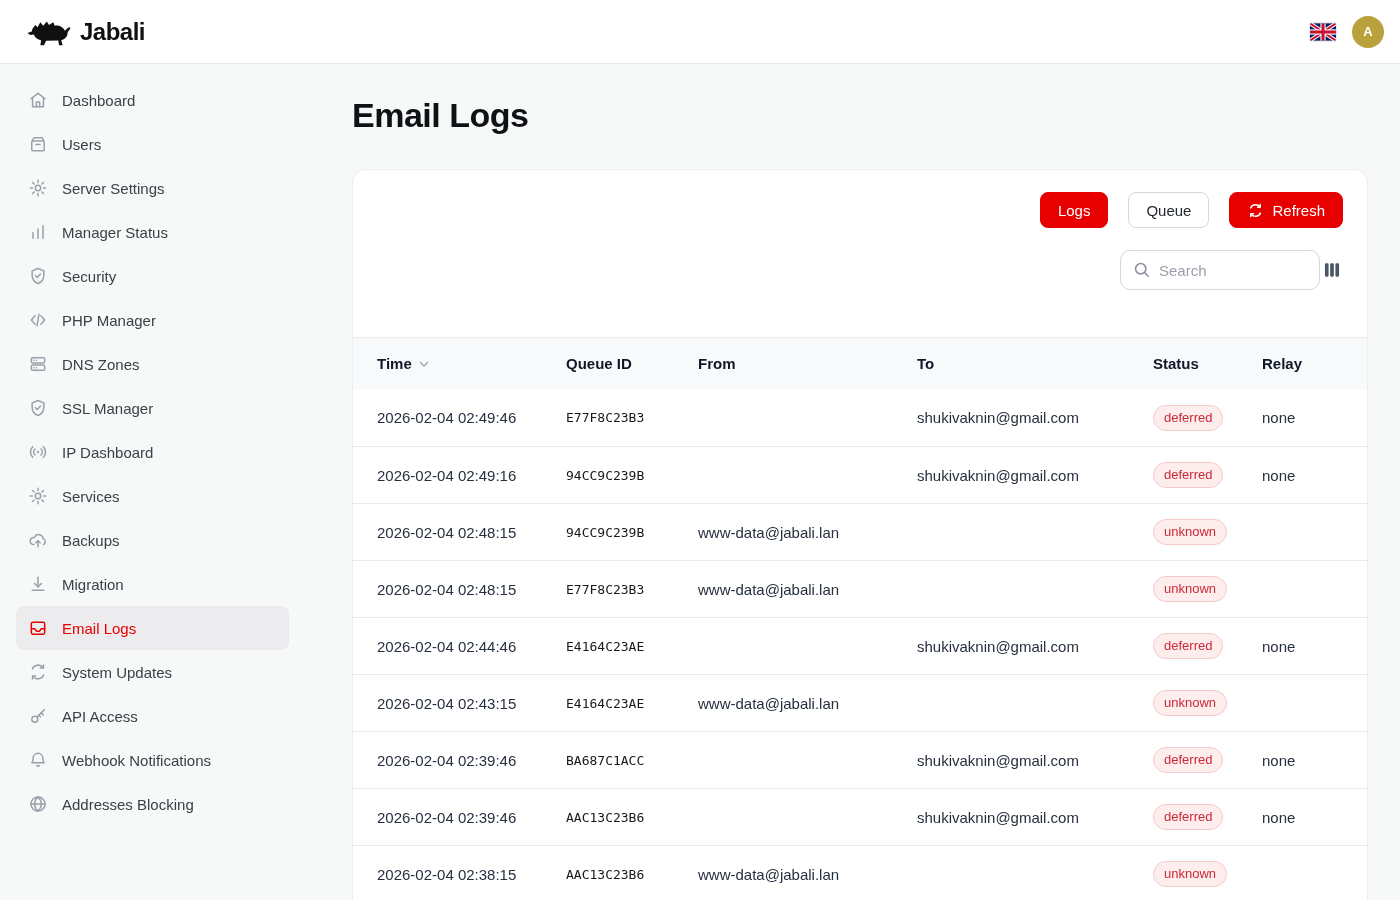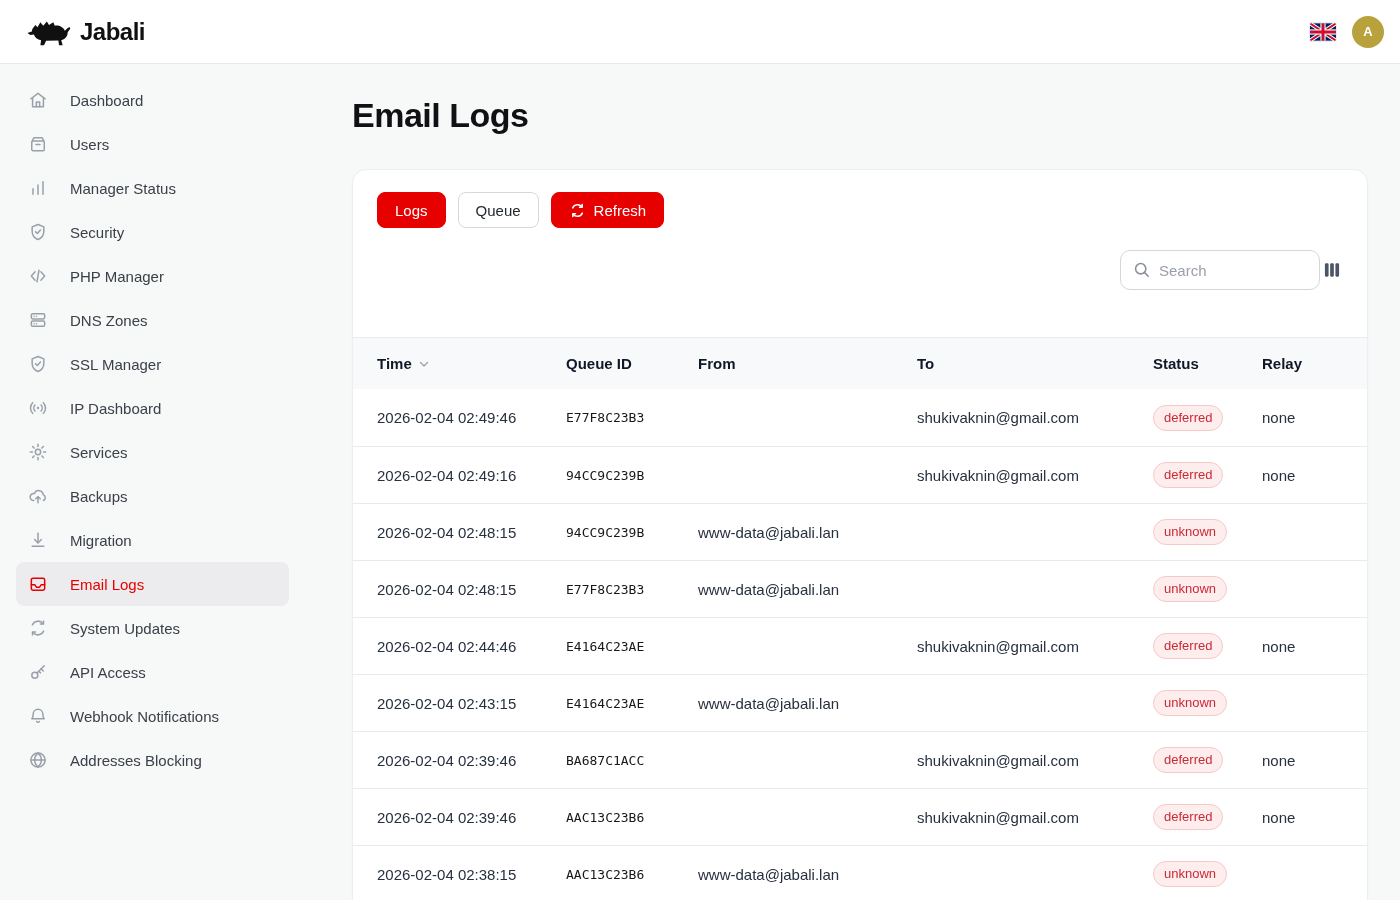--- a/index.html
+++ b/index.html
@@ -26,39 +26,39 @@
     background:var(--avatar-gold,#b9a13c); color:#fff;
     font-size:13px; font-weight:700;
     display:flex; align-items:center; justify-content:center; cursor:pointer;
   }
 
   
   .layout { display:flex; height:836px; }
   .sidebar { width:305px; flex:0 0 305px; padding-top:14px; }
   .nav-item {
     height:44px; margin:0 16px; border-radius:8px;
-    display:flex; align-items:center; gap:22px; padding-left:12px;
+    display:flex; align-items:center; gap:14px; padding-left:12px;
     font-size:15px; color:#3b4049; cursor:pointer;
   }
   .nav-item .nav-icon { width:20px; height:20px; color:#9aa0aa; display:flex; align-items:center; }
   .nav-item .nav-icon svg { width:20px; height:20px; }
   .nav-item.active { background:#ececee; color:var(--accent-red,#e60000); }
   .nav-item.active .nav-icon { color:var(--accent-red,#e60000); }
 
   .main { flex:1; padding:32px 32px 0 47px; }
   .page-title { font-size:34px; font-weight:700; color:#0f1115; letter-spacing:-0.5px; }
 
   
   .card {
     margin-top:34px; background:#fff; border:1px solid #eceef0; border-radius:14px;
     box-shadow:0 1px 2px rgba(16,24,40,.04);
     height:760px; overflow:hidden;
   }
   .card-toolbar {
-    display:flex; justify-content:flex-start; align-items:center; gap:12px;
+    display:flex; justify-content:flex-end; align-items:center; gap:20px;
     padding:22px 24px 18px 24px;
   }
   .btn {
     height:36px; border-radius:8px; padding:0 17px;
     font-size:15px; font-family:inherit; cursor:pointer;
     display:inline-flex; align-items:center; gap:8px; border:1px solid transparent;
   }
   .btn-red { background:var(--accent-red,#e60000); color:#fff; border-color:var(--accent-red,#e60000); }
   .btn-outline { background:#fff; color:#24292f; border-color:#d6d8db; }
   .btn svg { width:17px; height:17px; }
@@ -146,20 +146,29 @@
   </div>
       <div class="nav-item">
     <span class="nav-icon">
           <svg fill="none" stroke="currentColor" stroke-width="1.8" stroke-linecap="round" stroke-linejoin="round" viewBox="0 0 24 24" width="20" height="20">
             <rect x="4.5" y="8.5" width="15" height="11.5" rx="1.5"></rect>
             <path d="M5 8.5 L7 4.5 H17 L19 8.5"></path>
             <path d="M9.5 12.5 H14.5"></path>
           </svg>
         </span>
     <span class="nav-label">Users</span>
+  </div>
+      <div class="nav-item">
+    <span class="nav-icon">
+          <svg fill="none" stroke="currentColor" stroke-width="1.8" stroke-linecap="round" stroke-linejoin="round" viewBox="0 0 24 24" width="20" height="20">
+            <circle cx="12" cy="12" r="3.2"></circle>
+            <path d="M12 2.8 V5.3 M12 18.7 V21.2 M2.8 12 H5.3 M18.7 12 H21.2 M5.5 5.5 L7.3 7.3 M16.7 16.7 L18.5 18.5 M18.5 5.5 L16.7 7.3 M7.3 16.7 L5.5 18.5"></path>
+          </svg>
+        </span>
+    <span class="nav-label">Server Settings</span>
   </div>
       <div class="nav-item">
     <span class="nav-icon">
           <svg fill="none" stroke="currentColor" stroke-width="1.8" stroke-linecap="round" stroke-linejoin="round" viewBox="0 0 24 24" width="20" height="20">
             <path d="M6 19.5 V13"></path>
             <path d="M12 19.5 V8.5"></path>
             <path d="M18 19.5 V4.5"></path>
           </svg>
         </span>
     <span class="nav-label">Manager Status</span>

